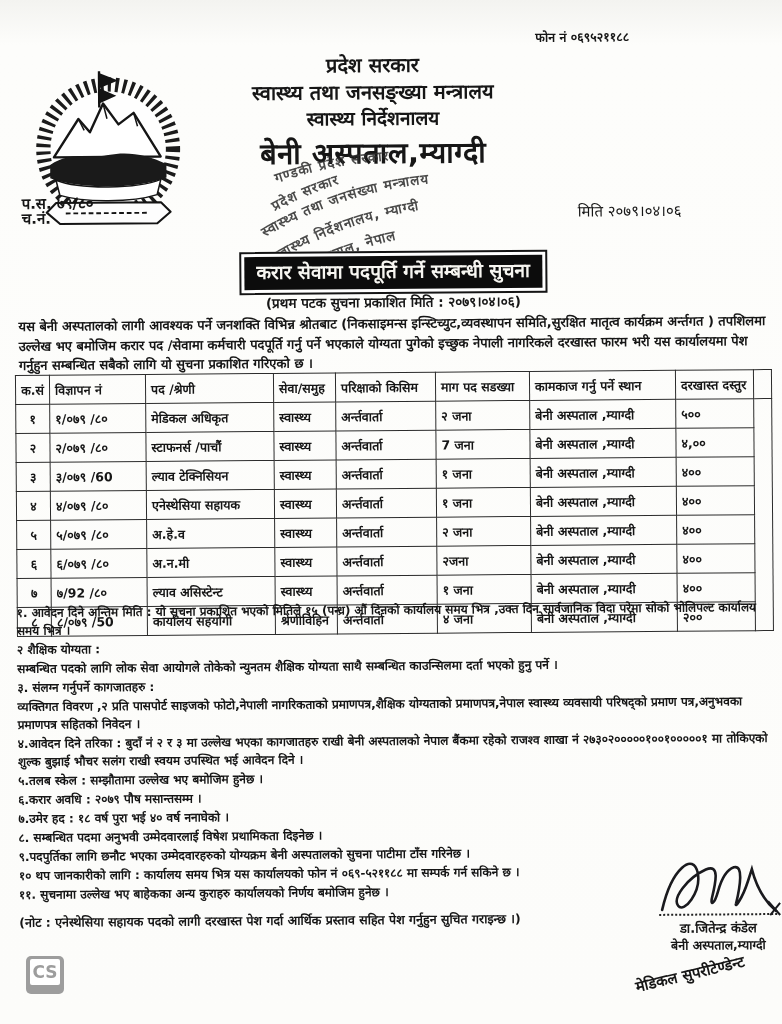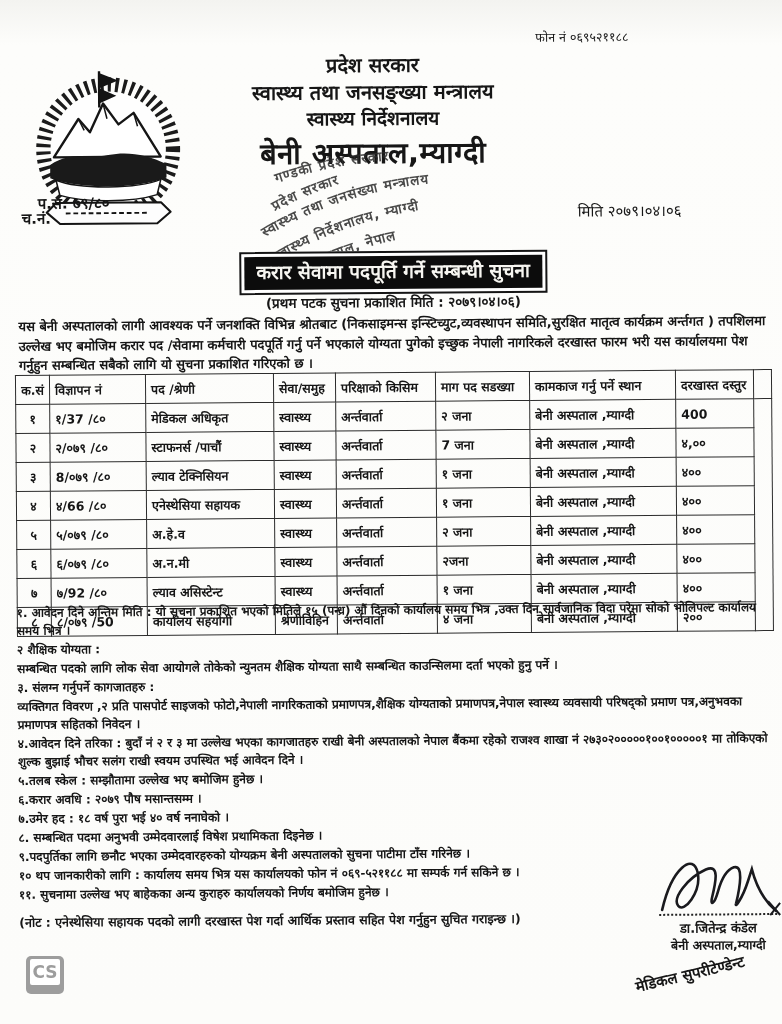--- a/index.html
+++ b/index.html
@@ -5,28 +5,28 @@
   html,body{margin:0;padding:0;background:#e8e8e6;}
   .page{
     position:relative;width:782px;height:1024px;margin:0 auto;overflow:hidden;
     background:linear-gradient(180deg,#f3f3f0 0,#fdfdfb 45px,#fcfcfa 100%);
     font-family:"DejaVu Sans","Liberation Sans",sans-serif;
     color:#161616;
   }
   .skew{position:absolute;inset:0;transform:rotate(-0.45deg);transform-origin:50% 0;}
   .abs{position:absolute;}
 
-  .phone{left:535px;top:30px;font-size:12.5px;font-weight:400;}
+  .phone{left:535px;top:30px;font-size:12.5px;font-weight:700;}
   .headerblock{left:0;top:52px;width:744px;text-align:center;line-height:1.35;}
   .h-line1,.h-line2{font-size:20px;font-weight:600;}
   .h-line3{font-size:19px;font-weight:600;}
   .h-line4{font-size:29px;font-weight:800;letter-spacing:.5px;margin-top:2px;}
 
   .emblem{left:26px;top:60px;}
-  .refno{left:36px;top:190px;font-size:15px;font-weight:700;}
+  .refno{left:20px;top:190px;font-size:15px;font-weight:700;}
   .chno{left:20px;top:205px;font-size:15px;font-weight:700;text-align:center;}
   .date{left:576px;top:202px;font-size:15px;font-weight:400;}
 
   .stamp{left:233px;top:146px;opacity:.85;}
   .stamp text{font-size:13.5px;font-weight:600;fill:#2b2b2b;letter-spacing:1px;}
 
   .titlewrap{left:50%;top:251px;transform:translateX(-50%);border:2px solid #151515;background:#fff;padding:3px;}
   .titlebar{background:#0c0c0c;color:#f7f6f1;font-size:19px;font-weight:700;padding:2px 12px 5px;white-space:nowrap;}
   .subtitle{left:50%;top:293px;transform:translateX(-50%);font-size:13.5px;font-weight:700;white-space:nowrap;}
 
@@ -143,54 +143,54 @@
           <th>परिक्षाको किसिम</th>
           <th>माग पद सडख्या</th>
           <th>कामकाज गर्नु पर्ने स्थान</th>
           <th>दरखास्त दस्तुर</th>
           <th class="extra"></th>
         </tr>
       </thead>
       <tbody>
           <tr>
             <td>१</td>
-            <td>१/37 /८०</td>
+            <td>१/०७९ /८०</td>
             <td>मेडिकल अधिकृत</td>
             <td>स्वास्थ्य</td>
             <td>अर्न्तवार्ता</td>
             <td>२ जना</td>
             <td>बेनी अस्पताल ,म्याग्दी</td>
-            <td>400</td>
+            <td>५००</td>
             <td class="extra"></td>
           </tr>
           <tr>
             <td>२</td>
             <td>२/०७९ /८०</td>
             <td>स्टाफनर्स /पाचौं</td>
             <td>स्वास्थ्य</td>
             <td>अर्न्तवार्ता</td>
             <td>7 जना</td>
             <td>बेनी अस्पताल ,म्याग्दी</td>
             <td>४,००</td>
             <td class="extra"></td>
           </tr>
           <tr>
             <td>३</td>
-            <td>8/०७९ /८०</td>
+            <td>३/०७९ /60</td>
             <td>ल्याव टेक्निसियन</td>
             <td>स्वास्थ्य</td>
             <td>अर्न्तवार्ता</td>
             <td>१ जना</td>
             <td>बेनी अस्पताल ,म्याग्दी</td>
             <td>४००</td>
             <td class="extra"></td>
           </tr>
           <tr>
             <td>४</td>
-            <td>४/66 /८०</td>
+            <td>४/०७९ /८०</td>
             <td>एनेस्थेसिया सहायक</td>
             <td>स्वास्थ्य</td>
             <td>अर्न्तवार्ता</td>
             <td>१ जना</td>
             <td>बेनी अस्पताल ,म्याग्दी</td>
             <td>४००</td>
             <td class="extra"></td>
           </tr>
           <tr>
             <td>५</td>

